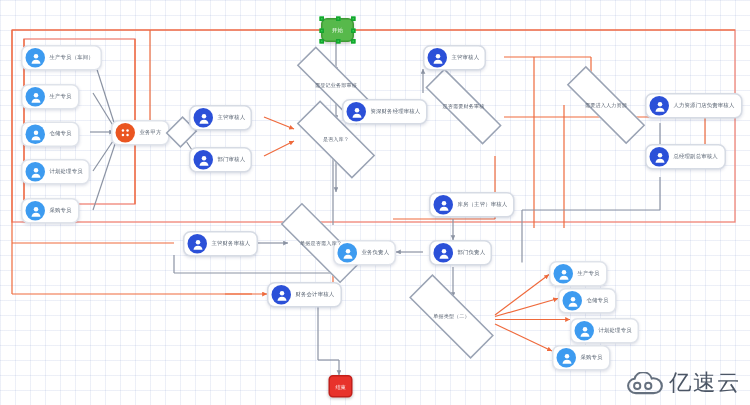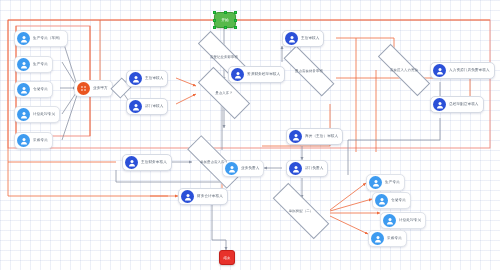--- a/index.html
+++ b/index.html
@@ -443,14 +443,22 @@
   <div class="node task light" style="left:368px;top:230px;">
     <span class="ava">
         <svg viewBox="0 0 16 16">
           <circle cx="8" cy="5" r="3" fill="#fff"></circle>
           <path d="M2 15c0-3.4 2.7-5.5 6-5.5s6 2.1 6 5.5z" fill="#fff"></path>
         </svg>
       </span>
     <span class="lbl">采购专员</span>
   </div>
 
+  <div id="wm">
+    <svg width="26" height="16" viewBox="0 0 30 18">
+      <path d="M8 16c-3.3 0-6-2.5-6-5.6C2 7.6 4.2 5.3 7 5 7.7 2.1 10.4 0 13.6 0c3.1 0 5.8 2 6.6 4.8.4-.1.8-.2 1.3-.2 3.6 0 6.5 2.7 6.5 6s-2.9 5.4-6.5 5.4z" fill="none" stroke="#5a6675" stroke-width="1.6"></path>
+      <circle cx="9" cy="10.5" r="2.4" fill="none" stroke="#5a6675" stroke-width="1.5"></circle>
+      <circle cx="17.5" cy="10.5" r="2.4" fill="none" stroke="#5a6675" stroke-width="1.5"></circle>
+    </svg>
+    <span class="wmt">亿速云</span>
+  </div>
 
 </div>
 
 </body></html>

